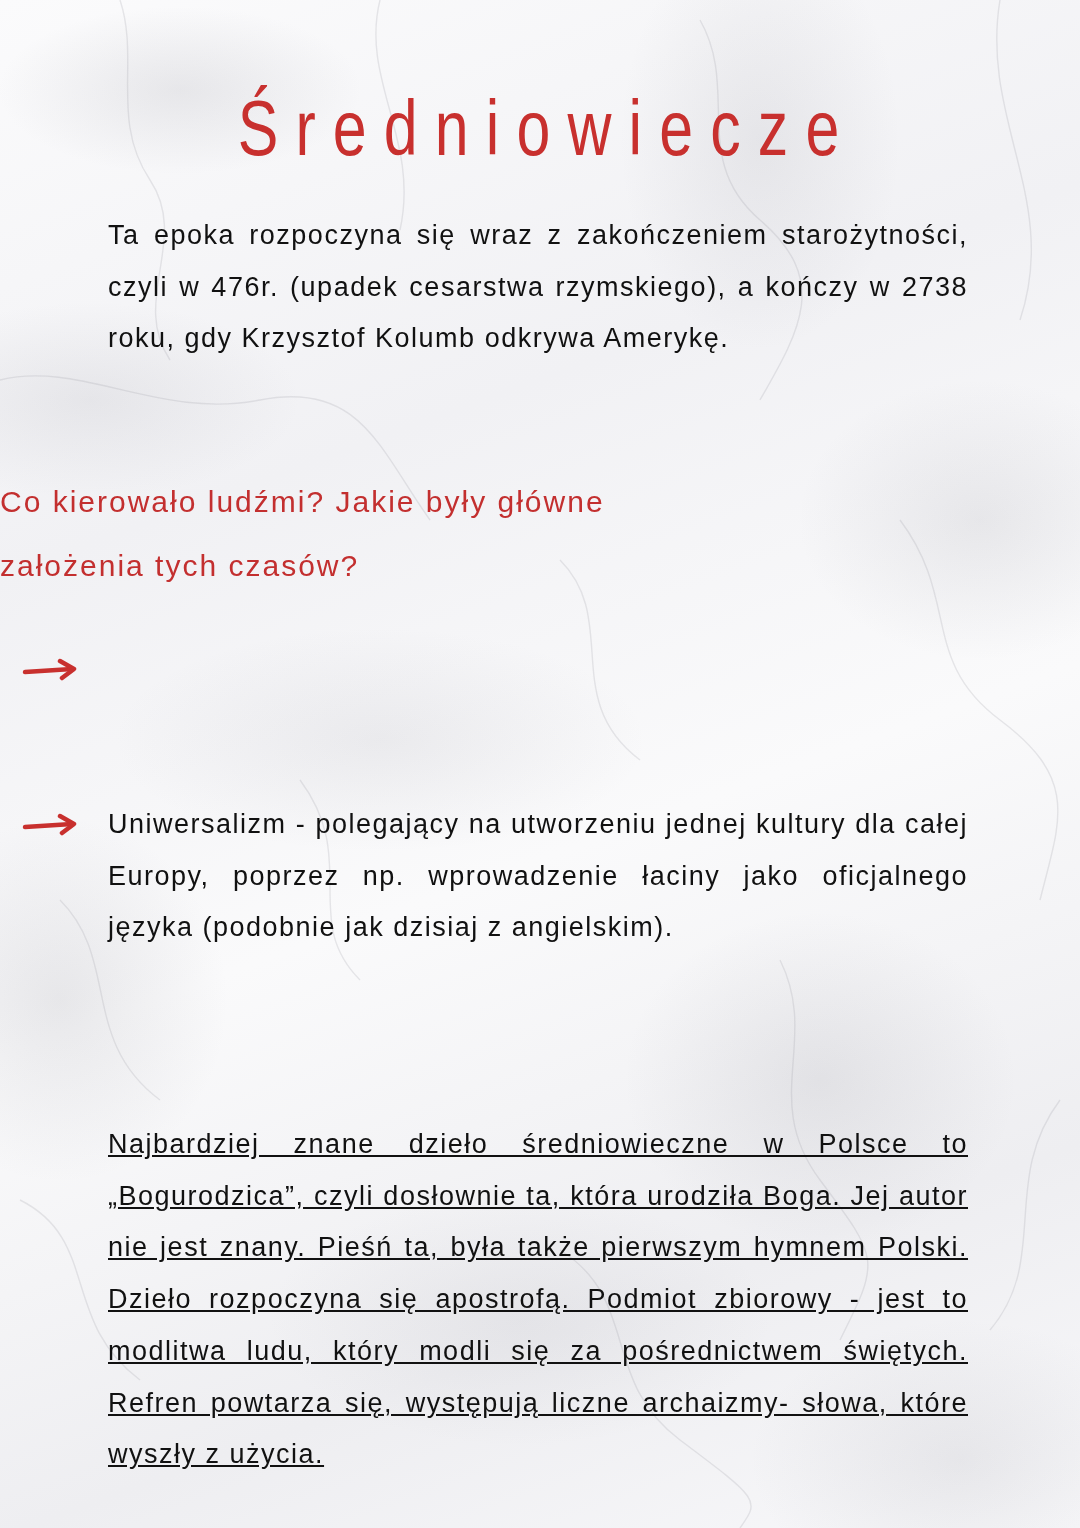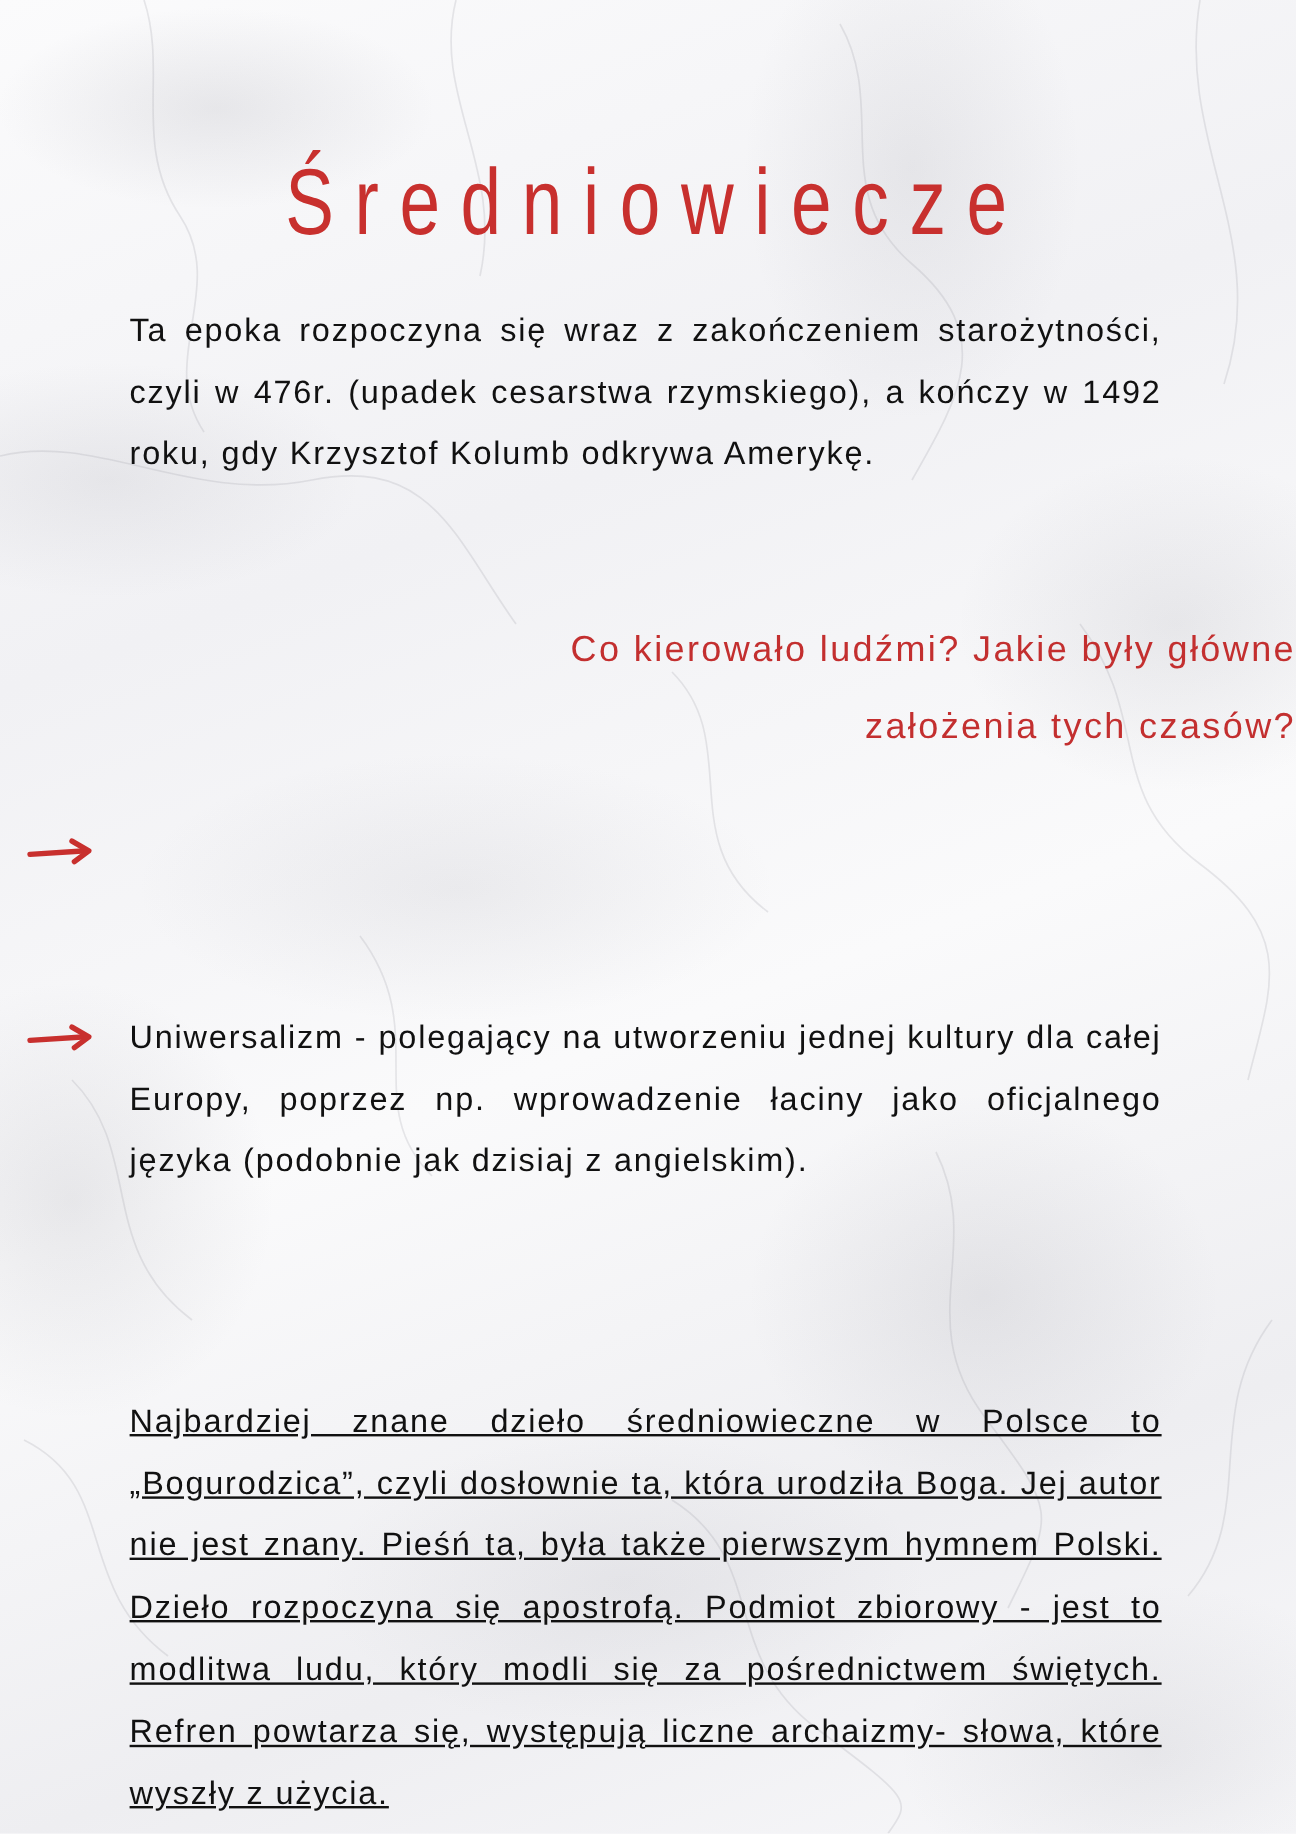--- a/index.html
+++ b/index.html
@@ -19,21 +19,21 @@
       radial-gradient(ellipse 300px 140px at 90px 400px, rgba(150,150,160,0.15), transparent 70%),
       radial-gradient(ellipse 260px 200px at 980px 520px, rgba(140,140,150,0.15), transparent 70%),
       radial-gradient(ellipse 380px 160px at 380px 740px, rgba(150,150,160,0.13), transparent 70%),
       radial-gradient(ellipse 240px 260px at 60px 1000px, rgba(140,140,150,0.17), transparent 70%),
       radial-gradient(ellipse 280px 240px at 820px 1080px, rgba(140,140,150,0.16), transparent 70%),
       radial-gradient(ellipse 360px 180px at 520px 1320px, rgba(150,150,160,0.12), transparent 70%),
       radial-gradient(ellipse 300px 200px at 960px 1460px, rgba(140,140,150,0.14), transparent 70%),
       linear-gradient(160deg, #fbfbfc 0%, #f1f1f4 30%, #fafafb 55%, #eeeef1 80%, #f8f8fa 100%);
   }
   .marble svg { position: absolute; inset: 0; }
-  .page { position: absolute; inset: 0; margin-top: 40px; }
+  .page { position: absolute; inset: 0; }
 
   .title {
     position: absolute;
     left: 0; width: 1080px;
     top: 78px;
     text-align: center;
     font-family: "Liberation Sans", sans-serif;
     font-size: 78px;
     letter-spacing: 22px;
     color: #c8302e;
@@ -50,21 +50,21 @@
     line-height: 51.7px;
     color: #111111;
     text-align: justify;
     letter-spacing: 1.5px;
     font-stretch: condensed;
   }
 
   .heading {
     position: absolute;
     left: 0; width: 1080px;
-    text-align: right;
+    text-align: left;
     font-family: "Liberation Sans", sans-serif;
     font-size: 30px;
     color: #c32f2f;
     letter-spacing: 2px;
   }
   .heading.q { top: 470px; line-height: 64px; }
   .heading.lit { top: 1012px; line-height: 52px; }
 
   .bullet-arrow {
     position: absolute;
@@ -99,21 +99,21 @@
       <path d="M20 1200 C100 1240 60 1320 140 1380"></path>
       <path d="M560 1250 C640 1300 600 1380 680 1440 S760 1500 740 1528"></path>
       <path d="M1060 1100 C1000 1180 1050 1260 990 1330"></path>
     </g>
   </svg>
 </div>
 
 <div class="page">
   <div class="title">Średniowiecze</div>
 
-  <div class="para" id="p1">Ta epoka rozpoczyna się wraz z zakończeniem starożytności, czyli w 476r. (upadek cesarstwa rzymskiego), a kończy w 1492 roku, gdy Krzysztof Kolumb odkrywa Amerykę.</div>
+  <div class="para" id="p1">Ta epoka rozpoczyna się wraz z zakończeniem starożytności, czyli w 476r. (upadek cesarstwa rzymskiego), a kończy w 2738 roku, gdy Krzysztof Kolumb odkrywa Amerykę.</div>
 
   <div class="heading q">
     <div>Co kierowało ludźmi? Jakie były główne</div>
     <div>założenia tych czasów?</div>
   </div>
 
   <svg class="bullet-arrow" id="a1" viewBox="0 0 58 24">
     <path d="M3 14 C18 13 34 12 50 11" stroke="#c8302e" stroke-width="4.5" stroke-linecap="round" fill="none"></path>
     <path d="M38 3 L52 11 L40 20" stroke="#c8302e" stroke-width="4.5" stroke-linecap="round" stroke-linejoin="round" fill="none"></path>
   </svg>

